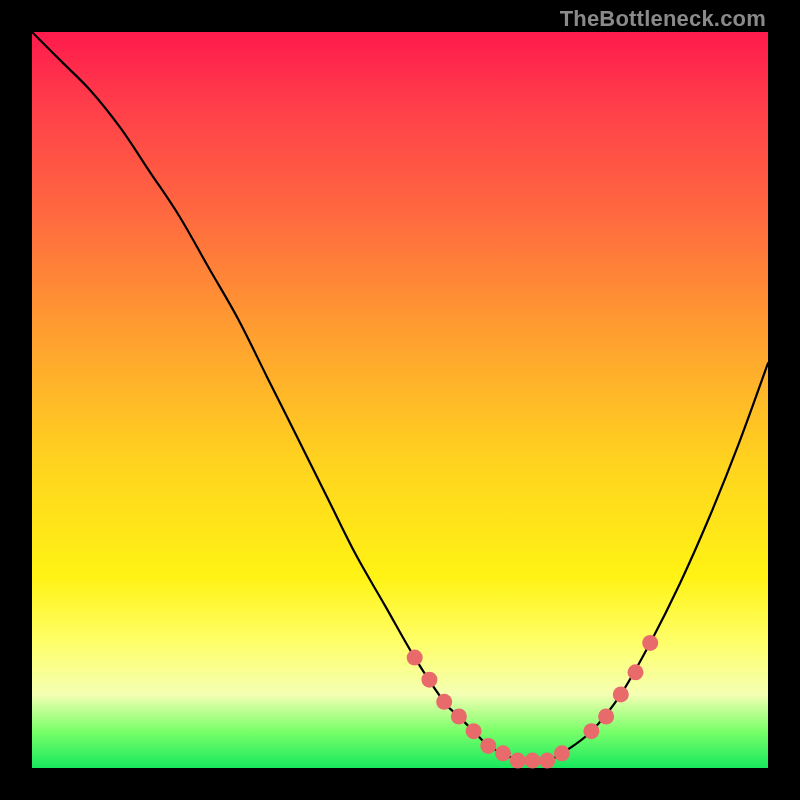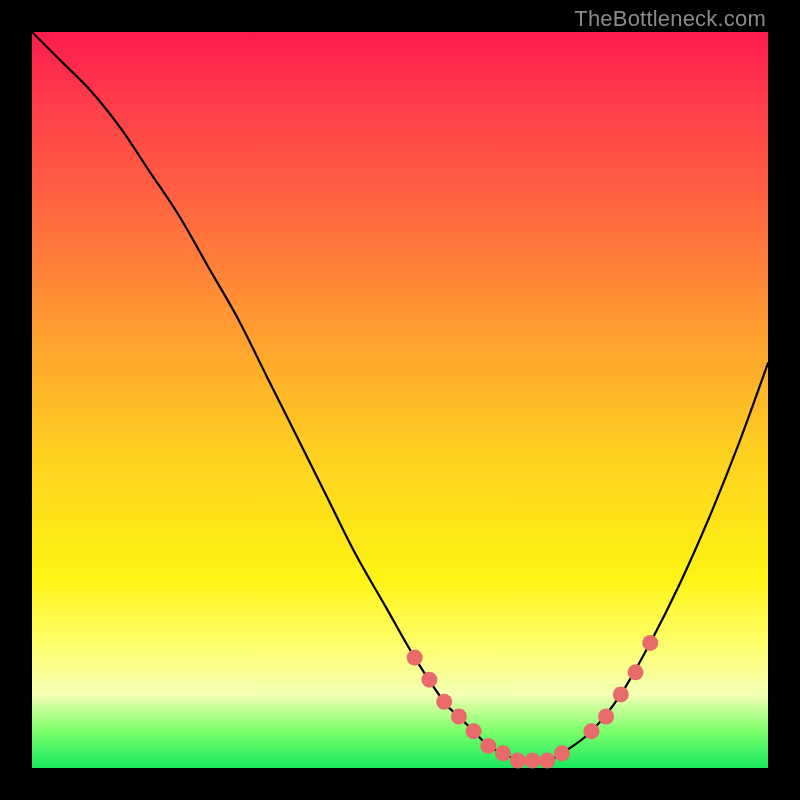--- a/index.html
+++ b/index.html
@@ -39,21 +39,21 @@
       #7aff6a 95%,
       #18e85e 100%
     );
   }
   .attribution {
     position: absolute;
     top: 6px;
     right: 34px;
     color: #8a8a8a;
     font-size: 22px;
-    font-weight: 400;
+    font-weight: 700;
     letter-spacing: 0.2px;
   }
   svg.curve {
     position: absolute;
     left: 0;
     top: 0;
     width: 736px;
     height: 736px;
     overflow: visible;
   }

